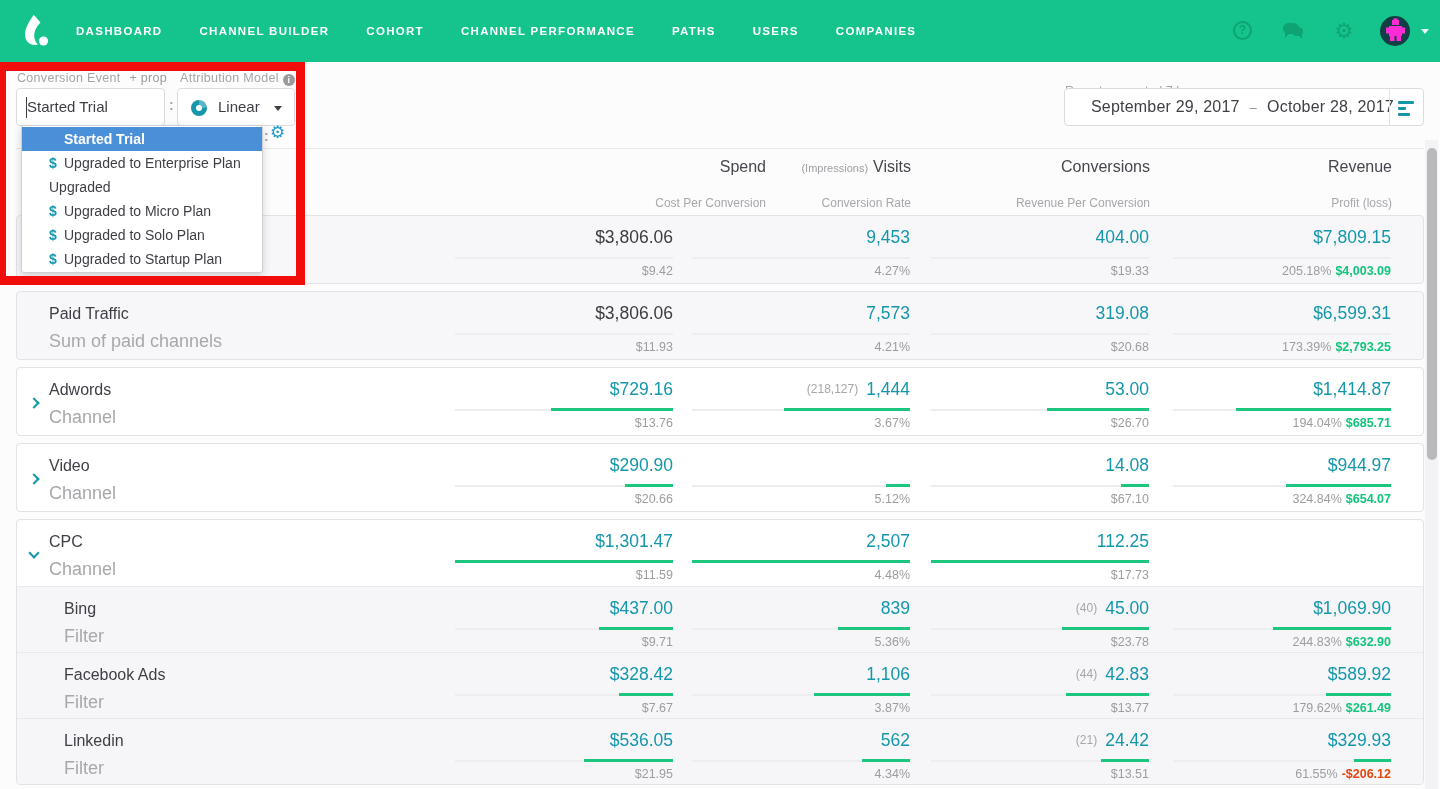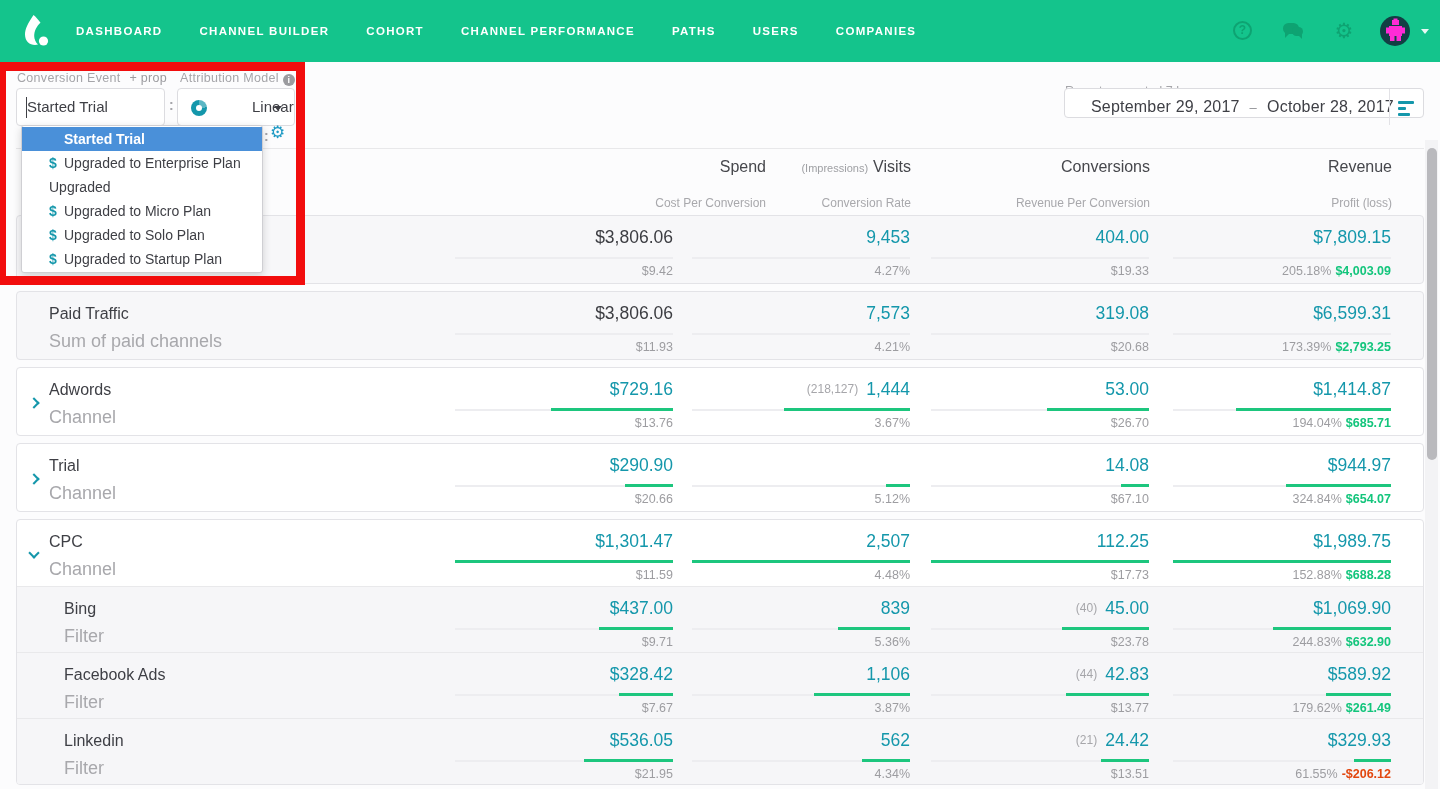--- a/index.html
+++ b/index.html
@@ -33,25 +33,25 @@
   .am-label { left:180px; }
   .info-icon { display:inline-block; width:12px; height:12px; margin-left:4px; background:#9b9b9f; color:#fff; border-radius:50%; font-size:9px; font-weight:bold; text-align:center; line-height:12px; vertical-align:-1px; cursor:pointer; }
   .ce-input { position:absolute; left:16px; top:26px; width:149px; height:38px; background:#fff; border:1px solid #dcdce0; border-radius:4px; font-size:15px; color:#3e3f45; line-height:36px; padding-left:10px; cursor:text; }
   .text-cursor { position:absolute; left:9px; top:8px; width:1px; height:21px; background:#3e3f45; }
   .colon { position:absolute; color:#a5a5a9; font-size:14px; font-weight:bold; }
   .colon1 { left:169px; top:35px; }
   .colon2 { left:264px; top:66px; }
   .am-box { position:absolute; left:177px; top:26px; width:118px; height:38px; background:#fff; border:1px solid #dcdce0; border-radius:4px; cursor:pointer; }
   .pie-icon { position:absolute; left:13px; top:11px; width:16px; height:16px; border-radius:50%; background:conic-gradient(#5ab6c4 0 85deg, #1497ab 85deg 360deg); }
   .pie-icon i { position:absolute; left:5px; top:5px; width:6px; height:6px; background:#fff; border-radius:50%; }
-  .am-value { position:absolute; left:40px; top:9px; font-size:15px; color:#3e3f45;margin-left:34px; }
+  .am-value { position:absolute; left:40px; top:9px; font-size:15px; color:#3e3f45; }
   .caret-down { position:absolute; right:12px; top:17px; width:0; height:0; border:4.5px solid transparent; border-top:5.5px solid #3e3f45; }
   .gear-icon-small { position:absolute; left:270px; top:60px; color:#1e9ac4; font-size:17px; cursor:pointer; font-family:"DejaVu Sans", sans-serif; }
   .report-note { position:absolute; left:1065px; top:22px; font-size:12.5px; color:#a5a5a9; }
-  .date-box { position:absolute; left:1064px; top:26px; width:360px; height:30px; background:#fff; border:1px solid #dcdce0; border-radius:4px; cursor:pointer; font-size:16px; color:#3e3f45; line-height:36px; padding-left:26px; letter-spacing:.2px; }
+  .date-box { position:absolute; left:1064px; top:26px; width:360px; height:38px; background:#fff; border:1px solid #dcdce0; border-radius:4px; cursor:pointer; font-size:16px; color:#3e3f45; line-height:36px; padding-left:26px; letter-spacing:.2px; }
   .date-sep { margin:0 10px; color:#8f9094; font-size:13px; }
   .date-div { position:absolute; right:33px; top:0; height:36px; border-left:1px solid #e2e2e6; }
   .filter-icon { position:absolute; right:8px; top:12px; width:17px; cursor:pointer; }
   .filter-icon i { display:block; height:3px; background:#1497ab; border-radius:1px; margin-bottom:3px; }
   .f1{width:16px;} .f2{width:8px;} .f3{width:12px;}
 
   .hairline { position:absolute; left:16px; top:86px; width:1408px; height:1px; background:#e8e8ea; }
 
   
   .thcol { position:absolute; top:96px; width:280px; text-align:right; }
@@ -296,21 +296,21 @@
           <div class="val"><span class="main">$1,414.87</span></div>
           <div class="line">
               <i class="bar" style="width: 71%;"></i>
             </div>
           <div class="cellsub"><span>194.04%</span><span class="profit">$685.71</span></div>
         </div>
       </section>
 
       <section class="card white">
         <span class="chev right"></span>
-        <div class="rname">Trial</div>
+        <div class="rname">Video</div>
         <div class="rsub">Channel</div>
         <div class="cell c1">
           <div class="val"><span class="main">$290.90</span></div>
           <div class="line">
               <i class="bar" style="width: 22%;"></i>
             </div>
           <div class="cellsub">$20.66</div>
         </div>
         <div class="cell c2">
           <div class="line">
@@ -353,27 +353,20 @@
               </div>
             <div class="cellsub">4.48%</div>
           </div>
           <div class="cell c3">
             <div class="val"><span class="main">112.25</span></div>
             <div class="line">
                 <i class="bar" style="width: 100%;"></i>
               </div>
             <div class="cellsub">$17.73</div>
           </div>
-          <div class="cell c4">
-            <div class="val"><span class="main">$1,989.75</span></div>
-            <div class="line">
-                <i class="bar" style="width: 100%;"></i>
-              </div>
-            <div class="cellsub"><span>152.88%</span><span class="profit">$688.28</span></div>
-          </div>
         </div>
 
         <div class="row-inner subrow">
           <div class="rname">Bing</div>
           <div class="rsub">Filter</div>
           <div class="cell c1">
             <div class="val"><span class="main">$437.00</span></div>
             <div class="line">
                 <i class="bar" style="width: 34%;"></i>
               </div>

